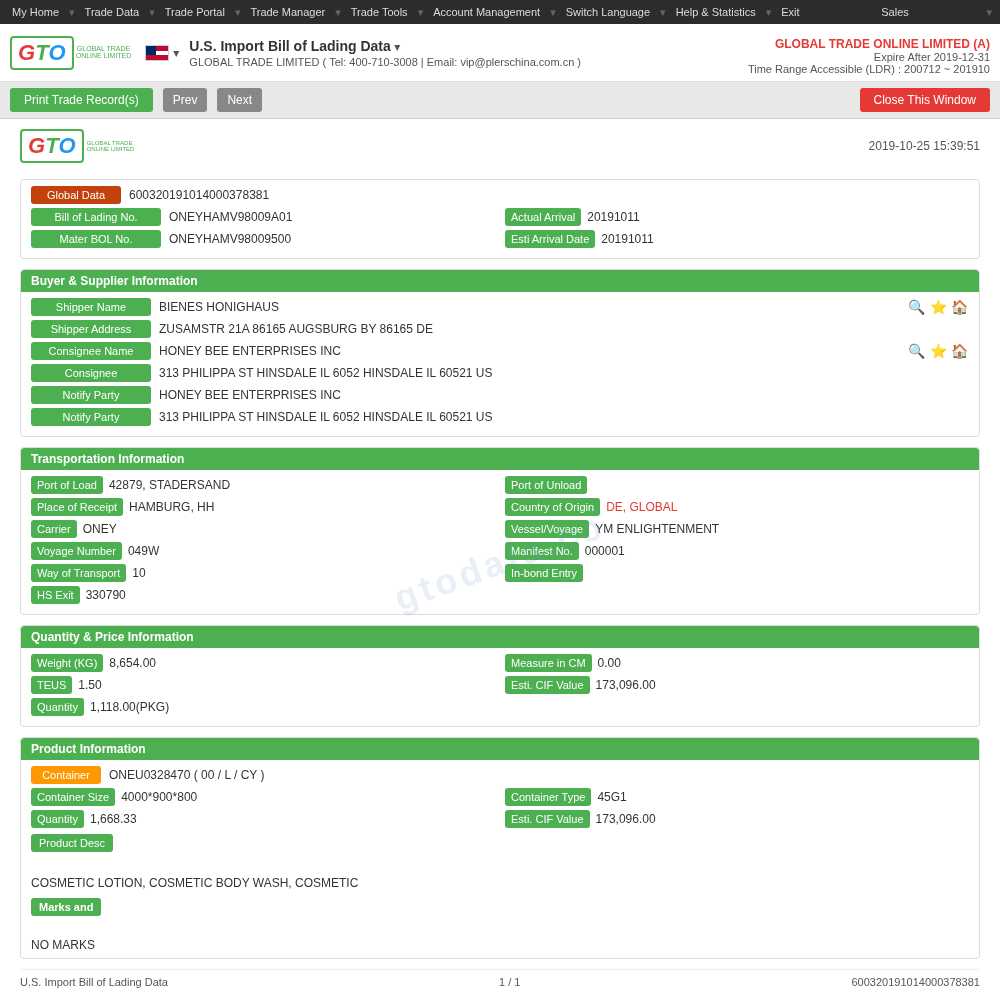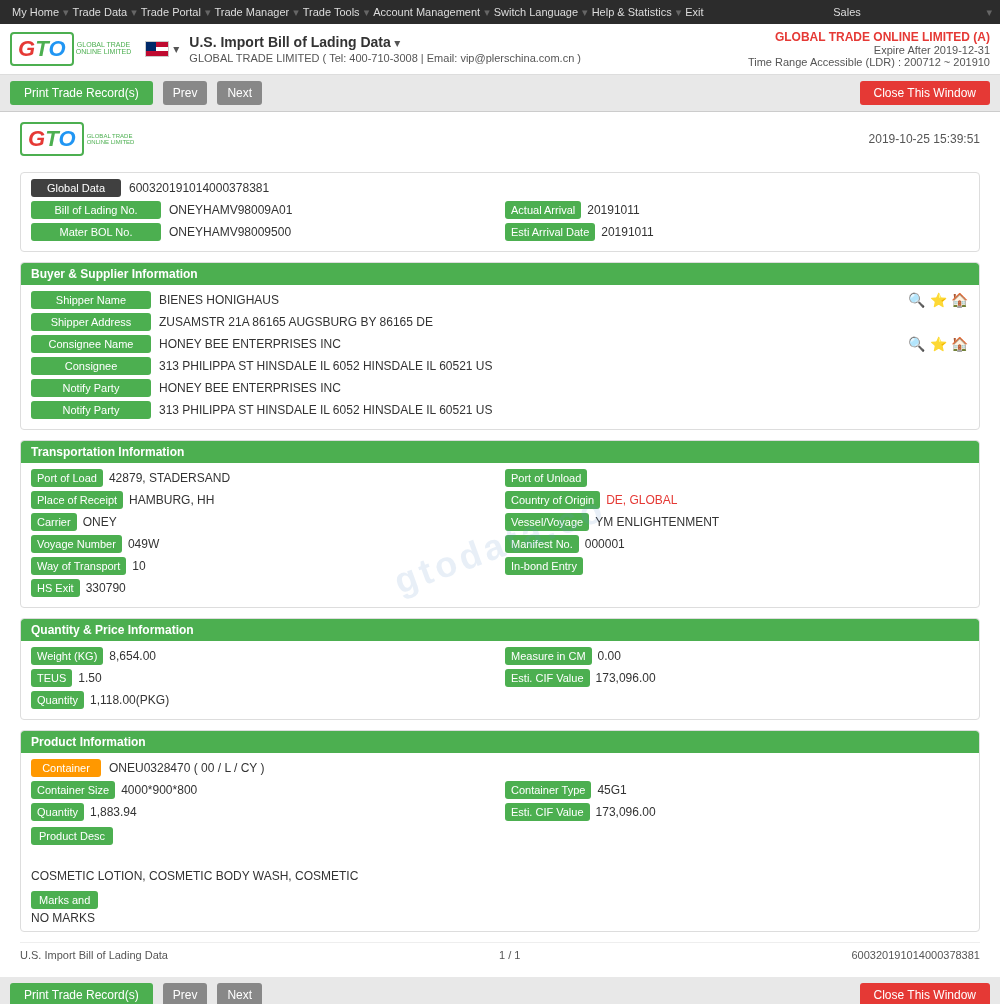--- a/index.html
+++ b/index.html
@@ -8,21 +8,21 @@
     
     .top-nav {
       background: #2c2c2c;
       color: #ccc;
       display: flex;
       align-items: center;
       padding: 4px 8px;
       font-size: 11px;
       justify-content: space-between;
     }
-    .top-nav-left { display: flex; align-items: center; }
+    .top-nav-left { display: flex; gap: 6px; align-items: center; }
     .top-nav-item { color: #ddd; cursor: pointer; padding: 2px 4px; }
     .top-nav-sales { color: #ddd; }
 
     
     .header-bar {
       background: #fff;
       display: flex;
       align-items: center;
       padding: 6px 10px;
       border-bottom: 1px solid #ddd;
@@ -43,21 +43,21 @@
     .flag {
       width: 24px; height: 16px;
       background: linear-gradient(to bottom, #bf0a30 33%, #fff 33%, #fff 66%, #bf0a30 66%);
       border: 1px solid #ccc;
       margin-right: 4px;
       position: relative;
       overflow: hidden;
     }
     .flag-blue { position: absolute; left: 0; top: 0; width: 10px; height: 9px; background: #002868; }
     .header-contact { font-size: 11px; color: #555; margin-top: 2px; }
-    .header-right { margin-left: auto; text-align: right; }
+    .header-right { margin-left: auto; text-align: right; margin-top: 7px; }
     .header-company { color: #e53935; font-weight: bold; font-size: 12px; }
     .header-expire { color: #555; font-size: 11px; }
 
     
     .action-bar {
       background: #e8e8e8;
       padding: 6px 10px;
       display: flex;
       align-items: center;
       gap: 10px;
@@ -228,22 +228,23 @@
       font-size: 11px;
       margin-bottom: 22px;
       display: inline-block;
     }
     .marks-label {
       background: #4caf50;
       color: #fff;
       padding: 3px 8px;
       border-radius: 3px;
       font-size: 11px;
-      margin-bottom: 0;
+      margin-bottom: 20px;
       display: inline-block;
+      font-weight: bold;
     }
 
     
     .doc-footer {
       display: flex;
       justify-content: space-between;
       padding: 6px 0;
       color: #555;
       font-size: 11px;
       border-top: 1px solid #eee;
@@ -260,21 +261,21 @@
       align-items: center;
       gap: 20px;
     }
 
     .global-data-row {
       display: flex;
       align-items: center;
       margin-bottom: 4px;
     }
     .global-data-label {
-      background: #404040;
+      background: #c2410c;
       color: #fff;
       padding: 3px 8px;
       border-radius: 3px;
       font-size: 11px;
       min-width: 90px;
       text-align: center;
       margin-right: 8px;
       flex-shrink: 0;
     }
 
@@ -534,21 +535,21 @@
           <span class="field-value">4000*900*800</span>
         </div>
         <div class="field-half">
           <span class="field-label-sm">Container Type</span>
           <span class="field-value">45G1</span>
         </div>
       </div>
       <div class="field-row-2col">
         <div class="field-half">
           <span class="field-label-sm">Quantity</span>
-          <span class="field-value">1,883.94</span>
+          <span class="field-value">1,668.33</span>
         </div>
         <div class="field-half">
           <span class="field-label-sm">Esti. CIF Value</span>
           <span class="field-value">173,096.00</span>
         </div>
       </div>
       <div style="margin-top:6px;">
         <span class="product-desc-label">Product Desc</span>
         <div style="font-size:12px; color:#333; margin-bottom:6px; padding:2px 0;">COSMETIC LOTION, COSMETIC BODY WASH, COSMETIC</div>
         <span class="marks-label">Marks and</span>

